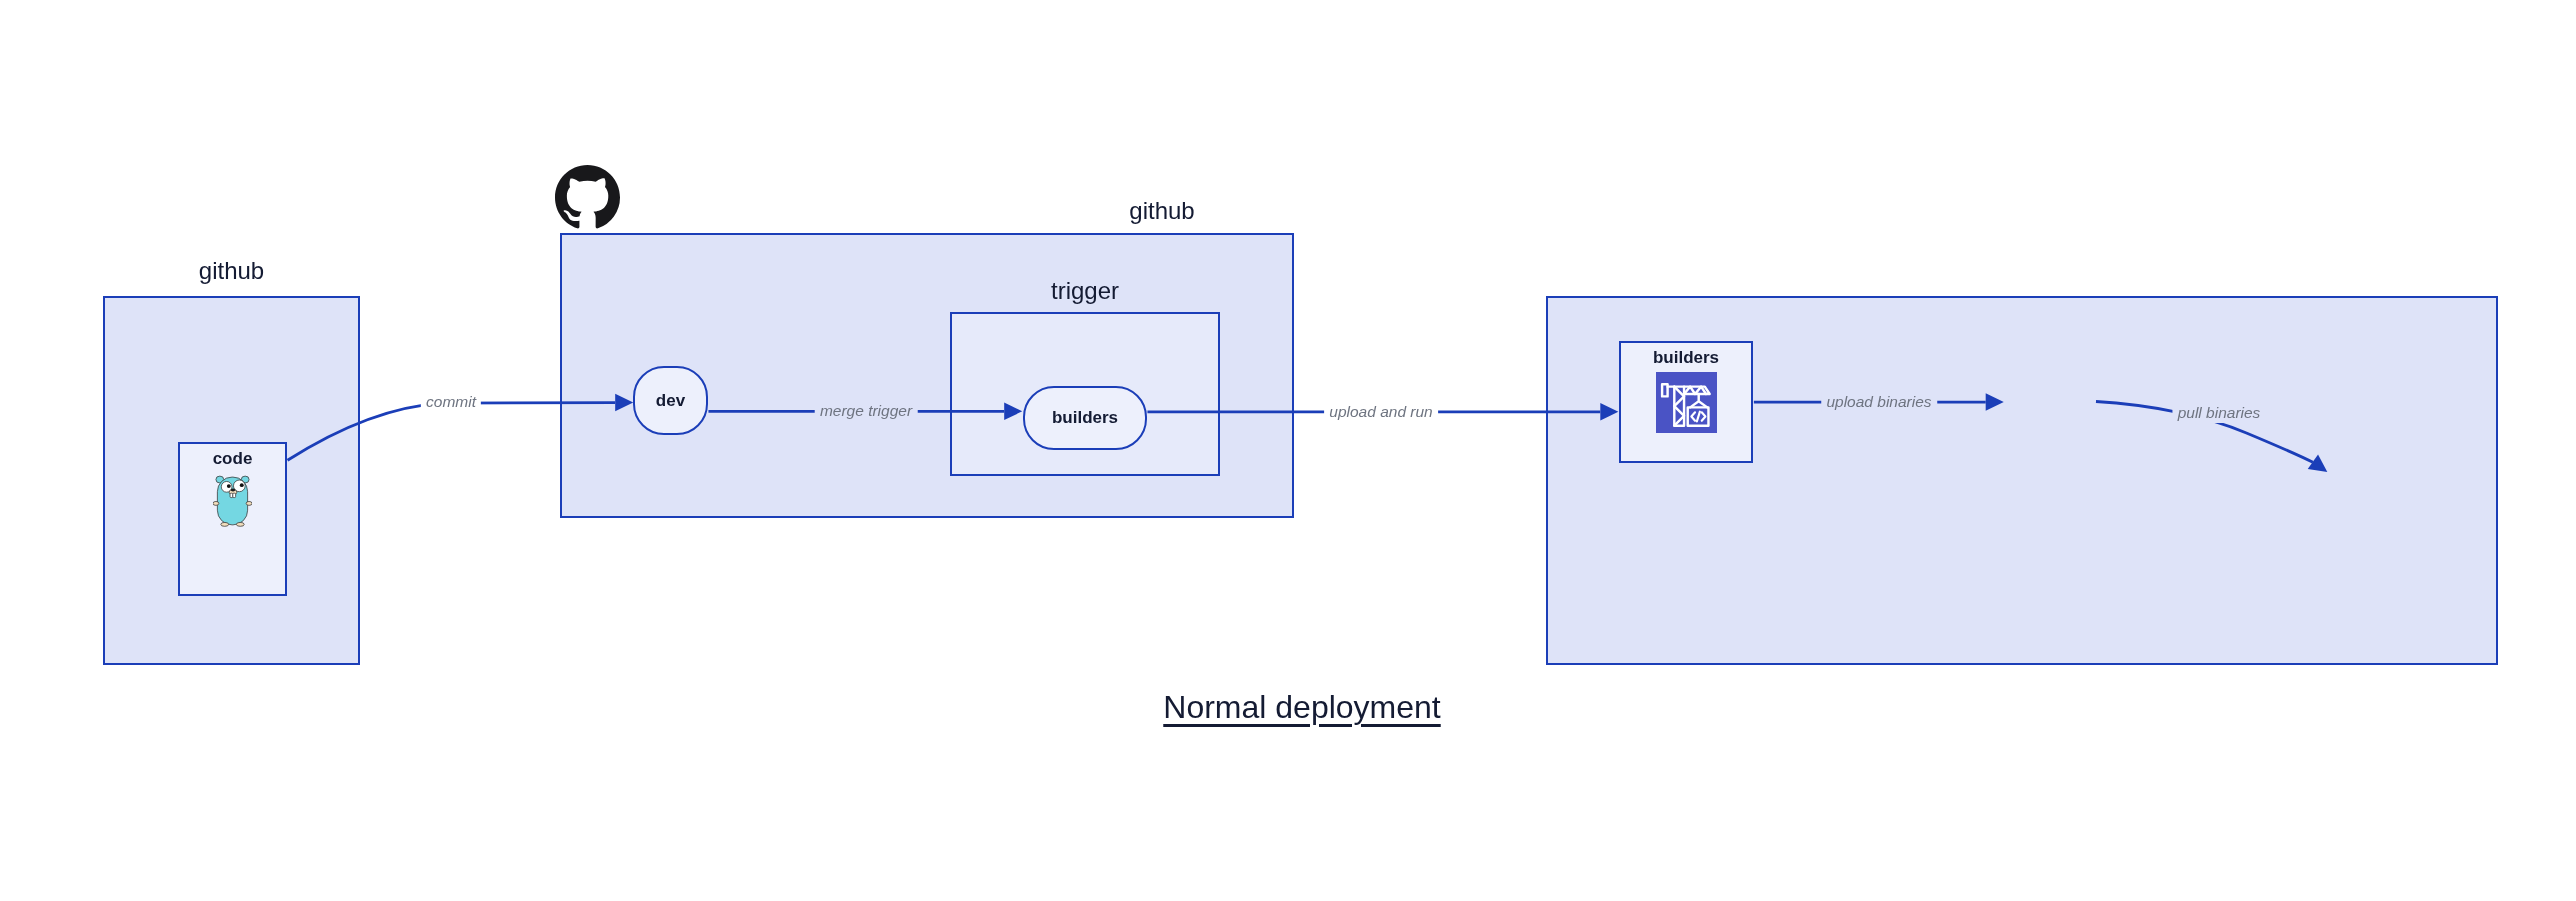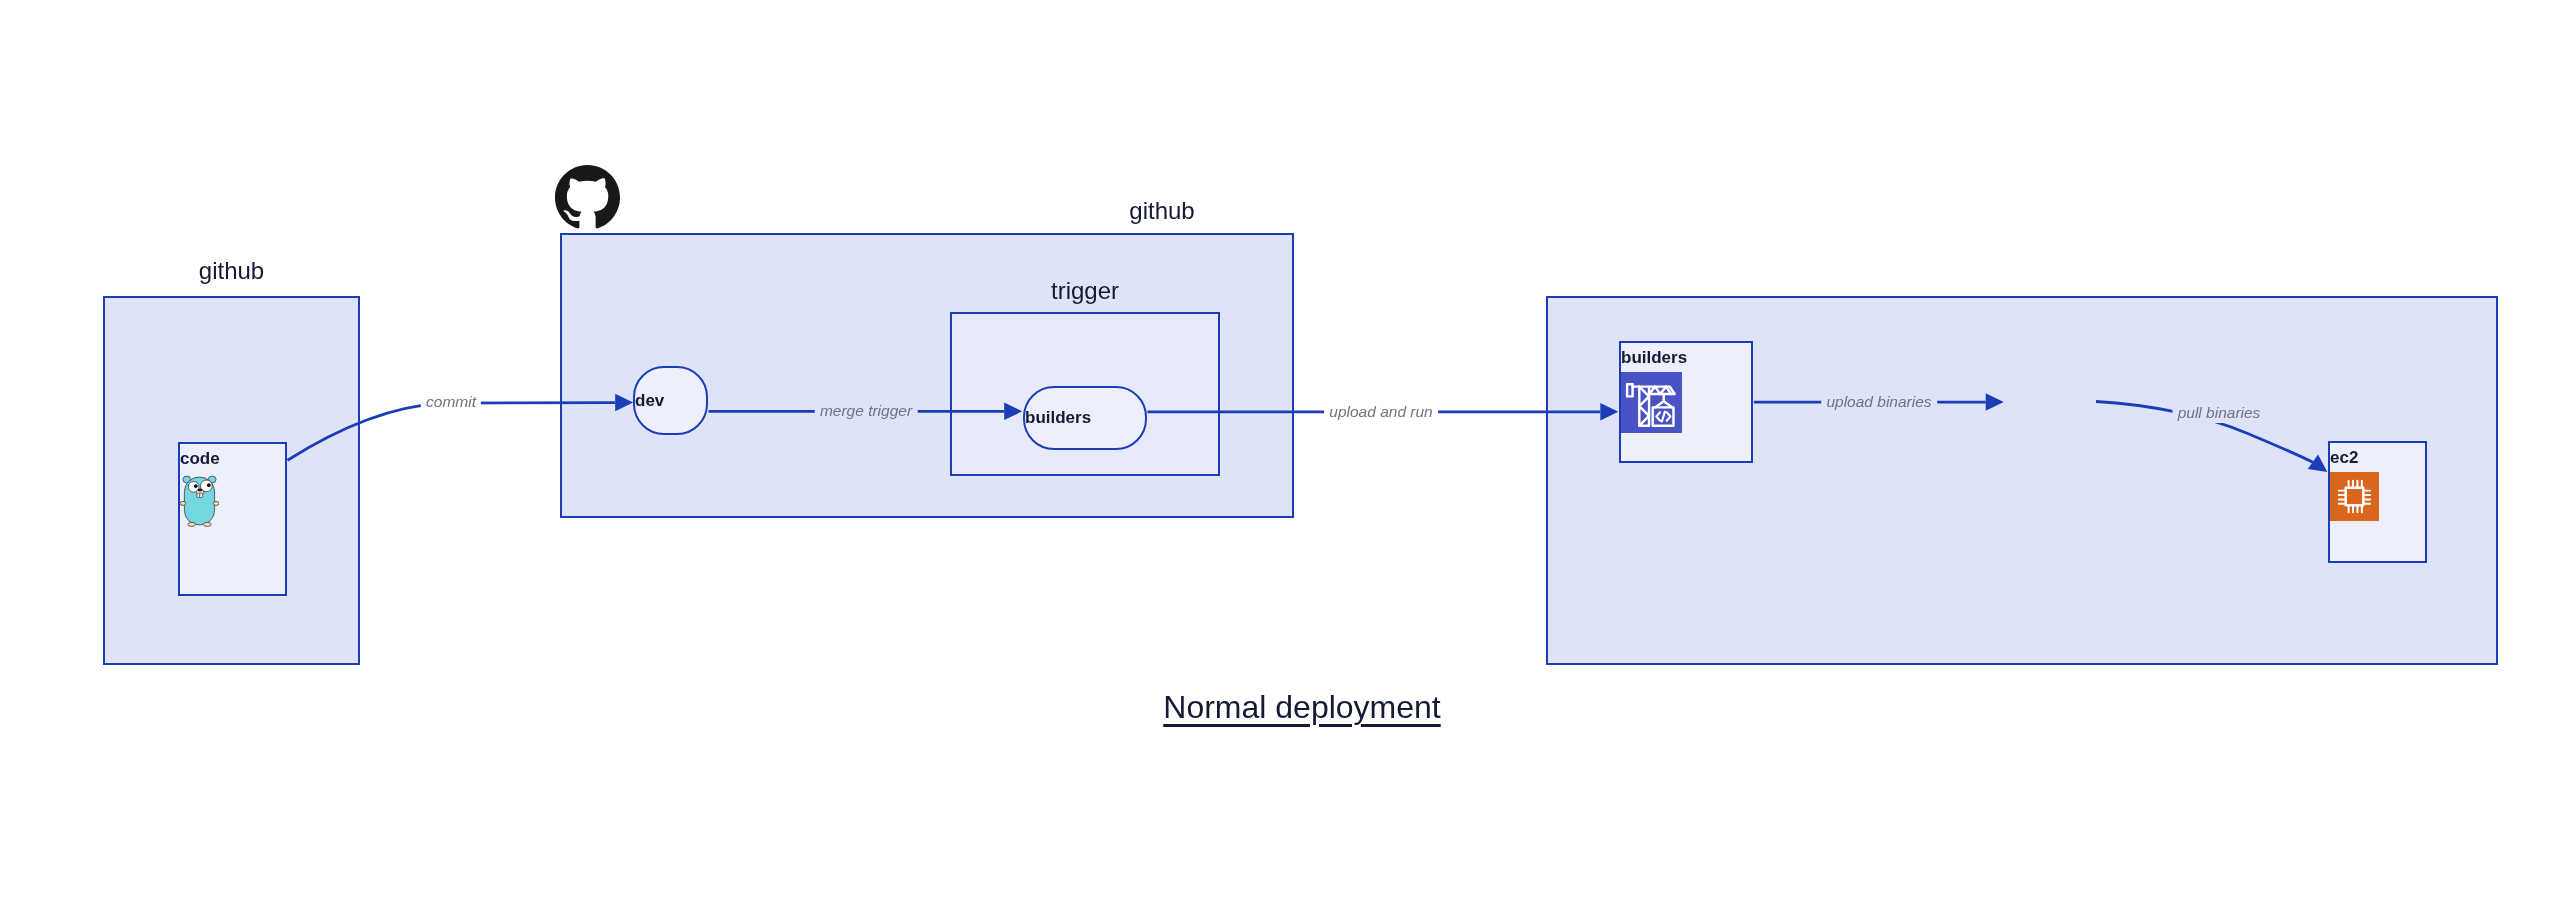--- a/index.html
+++ b/index.html
@@ -26,21 +26,21 @@
     position:absolute;z-index:5;transform:translate(-50%,-50%);
     font-size:15.5px;font-style:italic;color:var(--muted);
     padding:1px 5.2px;white-space:nowrap;
   }
   .edge-label.on-white{background:#ffffff;}
   .edge-label.on-fill{background:var(--group-fill);}
   
   .node{
     position:absolute;z-index:6;background:var(--node-fill);
     border:2.6px solid var(--accent);box-sizing:border-box;
-    display:flex;flex-direction:column;
+    display:flex;flex-direction:column;align-items:center;
   }
   .node-label{font-weight:bold;font-size:17px;color:var(--ink);margin-top:5.2px;}
   .node.center{justify-content:center;border-radius:31px;}
   .node.center .node-label{margin-top:0;}
   .icon-tile{margin-top:4.1px;display:block;}
   .tile-builders{background:var(--builders-bg);}
   .tile-s3{background:var(--s3-bg);}
   .tile-ec2{background:var(--ec2-bg);}
   .icon-stroke{stroke:#ffffff;fill:none;stroke-linecap:round;stroke-linejoin:round;}
   
@@ -146,29 +146,17 @@
       </g>
       <g class="icon-stroke" stroke-width="3.5">
         <path d="M64 66 L58 73 L64 80"></path>
         <path d="M67 81 L72 65"></path>
         <path d="M75 66 L81 73 L75 80"></path>
       </g>
     </svg>
   </div>
 
 
-  <div class="node" style="left:2328px;top:441px;width:99px;height:122px">
-    <div class="node-label">ec2</div>
-    <svg class="icon-tile tile-ec2" width="49" height="49" viewBox="0 0 100 100">
-      <rect class="icon-stroke" stroke-width="5" x="32" y="32" width="36" height="36"></rect>
-      <g class="icon-stroke" stroke-width="4">
-        <path d="M38 18 V32 M47 18 V32 M56 18 V32 M65 18 V32"></path>
-        <path d="M38 68 V82 M47 68 V82 M56 68 V82 M65 68 V82"></path>
-        <path d="M18 38 H32 M18 47 H32 M18 56 H32 M18 65 H32"></path>
-        <path d="M68 38 H82 M68 47 H82 M68 56 H82 M68 65 H82"></path>
-      </g>
-    </svg>
-  </div>
 
   <div class="diagram-title" style="top:689px">Normal deployment</div>
 
 </div>
 
 
 </body></html>

